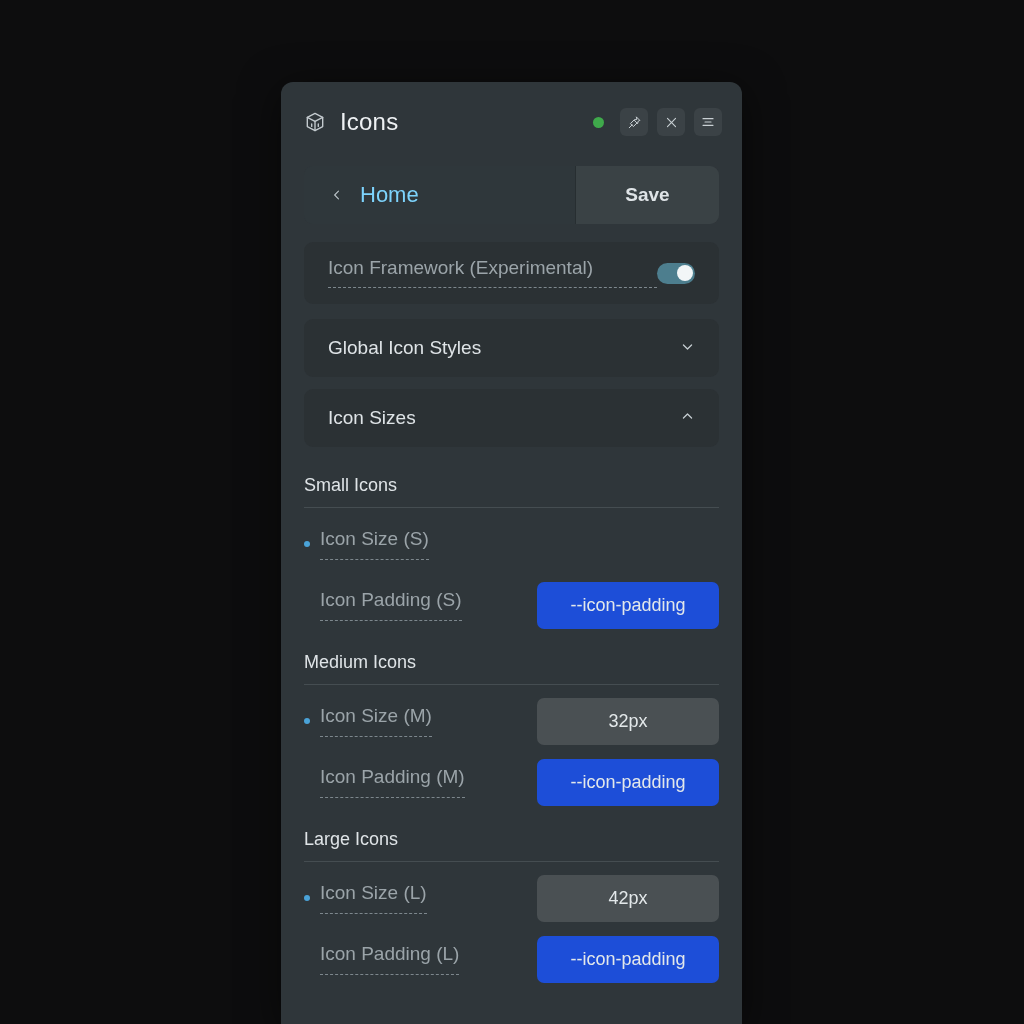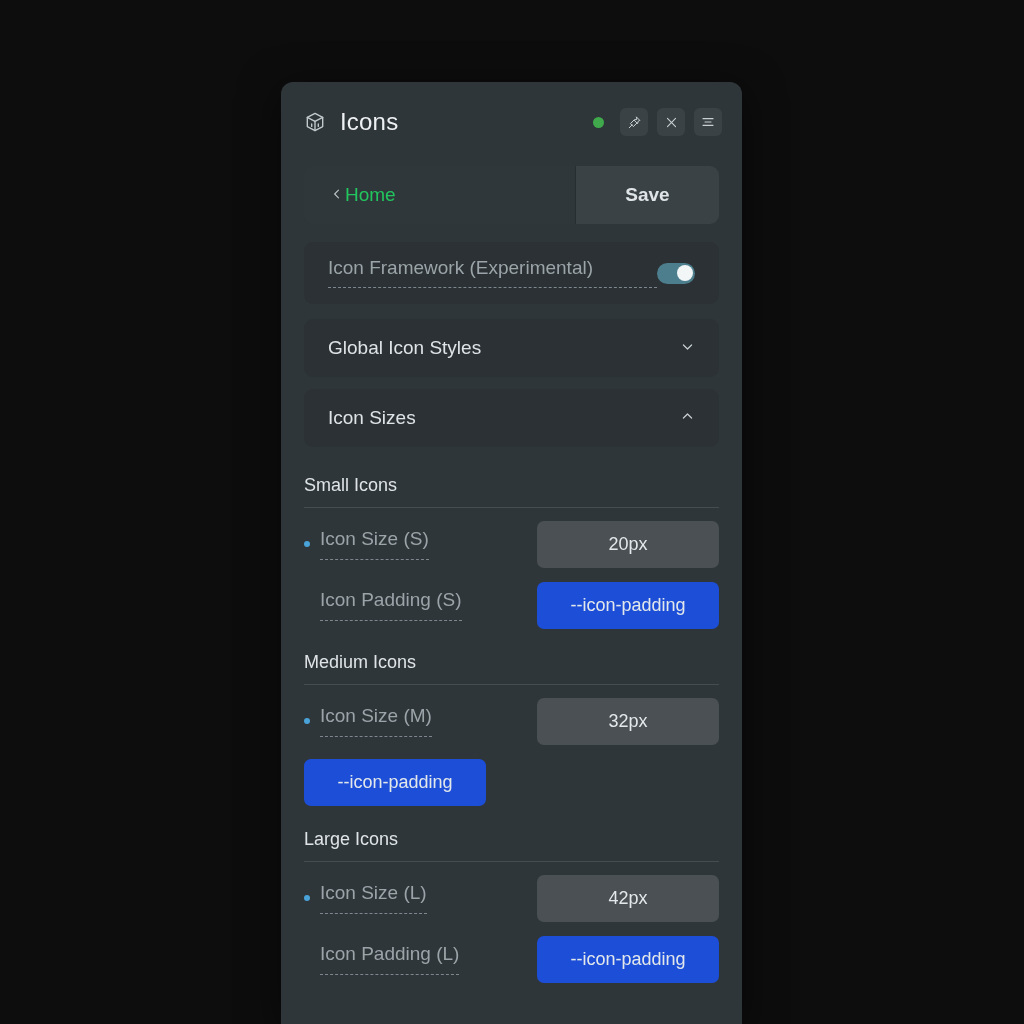--- a/index.html
+++ b/index.html
@@ -104,23 +104,23 @@
   .seg {
     display: flex;
     align-items: center;
     height: 100%;
     box-sizing: border-box;
   }
   .seg-home {
     flex: 1 1 auto;
     background: #2f373b;
     padding-left: 26px;
-    gap: 1px;
-    color: #22c55e;
-    font-size: 19px;
+    gap: 16px;
+    color: #7dd3fc;
+    font-size: 22px;
   }
   .seg-home .chev {
     display: block;
     color: #b9c1c6;
   }
   .seg-save {
     flex: 0 0 144px;
     background: #3a4245;
     justify-content: center;
     color: #dfe4e7;
@@ -339,21 +339,20 @@
 
         <div class="group">
           <div class="group-head">Small Icons</div>
           <div class="group-rule"></div>
 
           <div class="field-row">
             <span class="field-label-wrap">
               <span class="mod-dot"></span>
               <span class="dotted-label">Icon Size (S)</span>
             </span>
-            <span class="value-field strong">20px</span>
           </div>
 
           <div class="field-row">
             <span class="field-label-wrap">
               <span class="mod-dot hidden"></span>
               <span class="dotted-label">Icon Padding (S)</span>
             </span>
             <span class="value-field muted">--icon-padding</span>
           </div>
         </div>
@@ -364,20 +363,24 @@
 
           <div class="field-row">
             <span class="field-label-wrap">
               <span class="mod-dot"></span>
               <span class="dotted-label">Icon Size (M)</span>
             </span>
             <span class="value-field strong">32px</span>
           </div>
 
           <div class="field-row">
+            <span class="field-label-wrap">
+              <span class="mod-dot hidden"></span>
+              <span class="dotted-label">Icon Padding (M)</span>
+            </span>
             <span class="value-field muted">--icon-padding</span>
           </div>
         </div>
 
         <div class="group">
           <div class="group-head">Large Icons</div>
           <div class="group-rule"></div>
 
           <div class="field-row">
             <span class="field-label-wrap">

